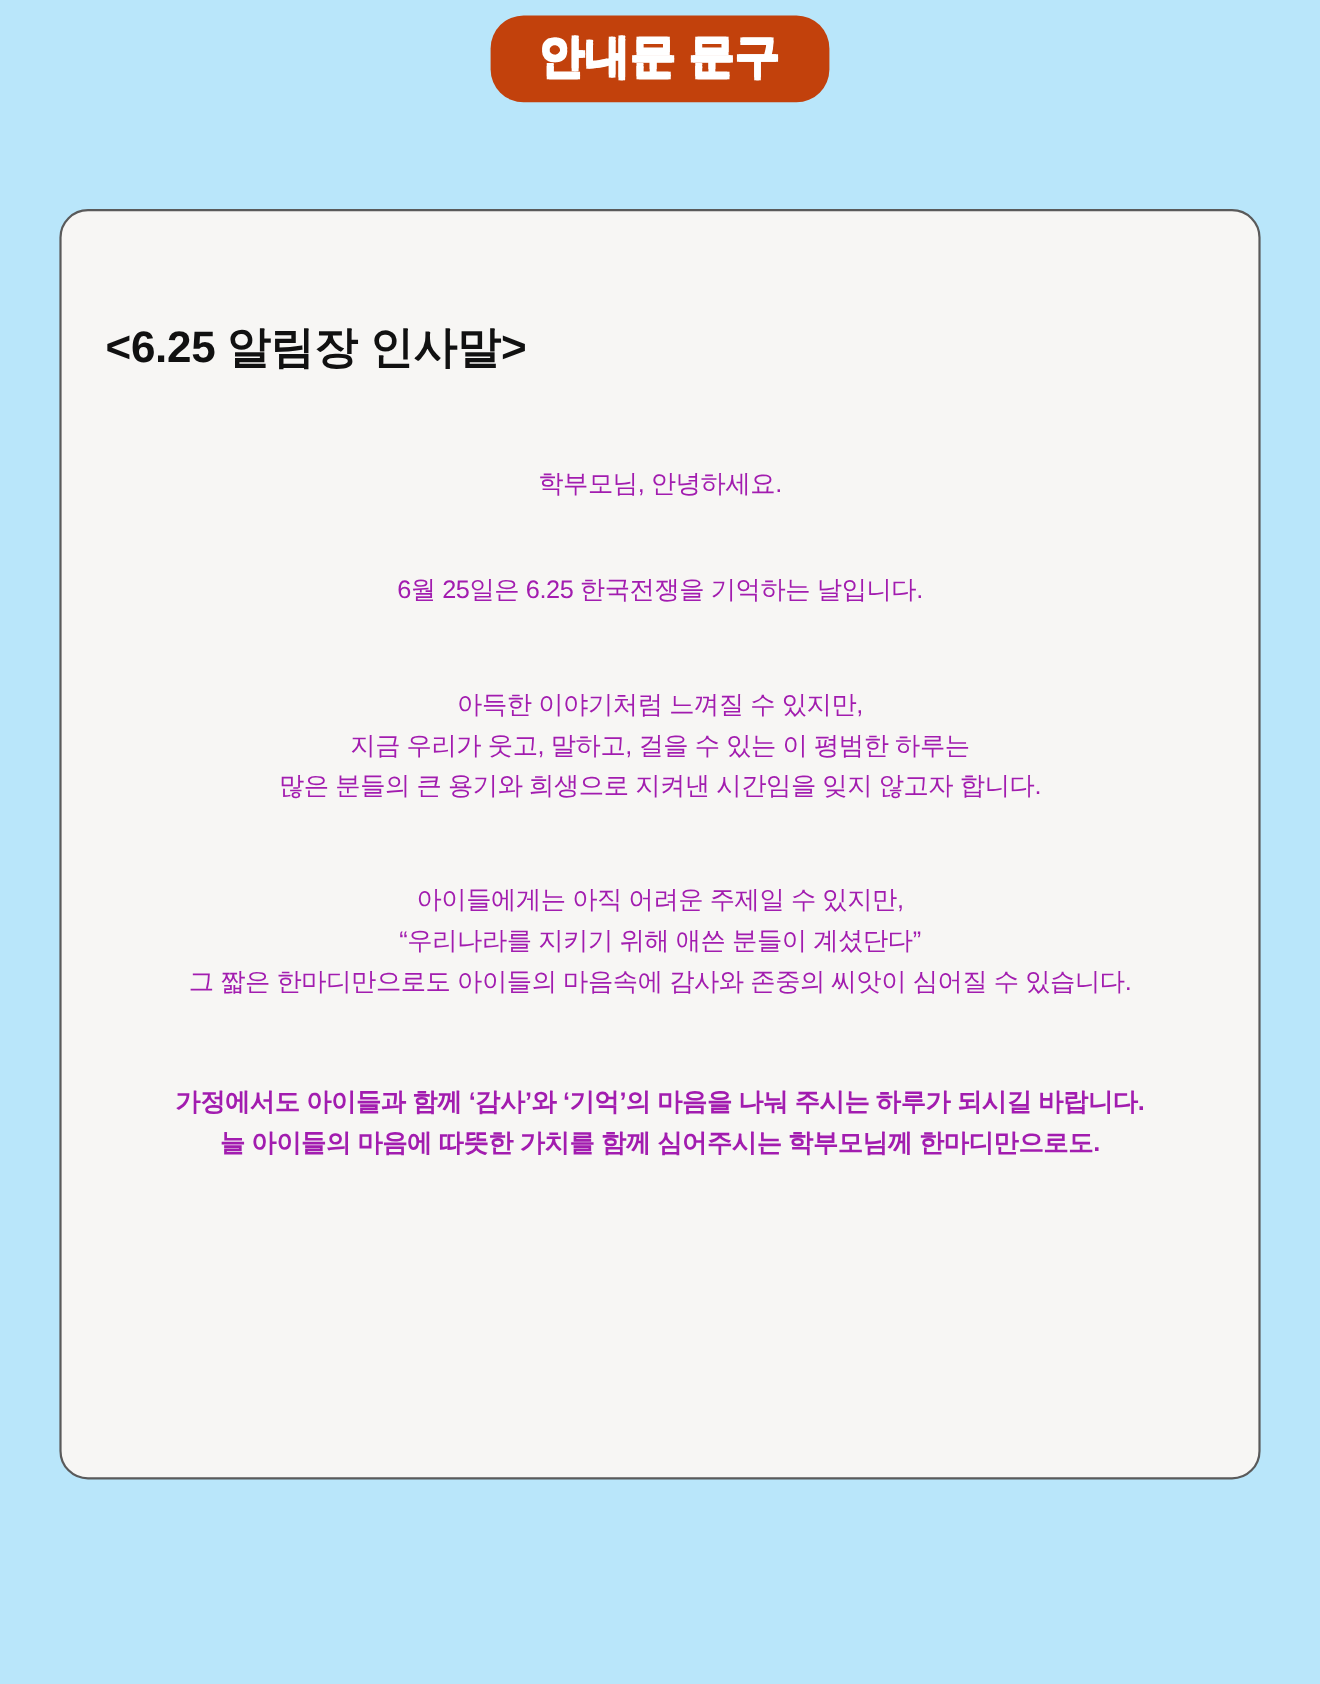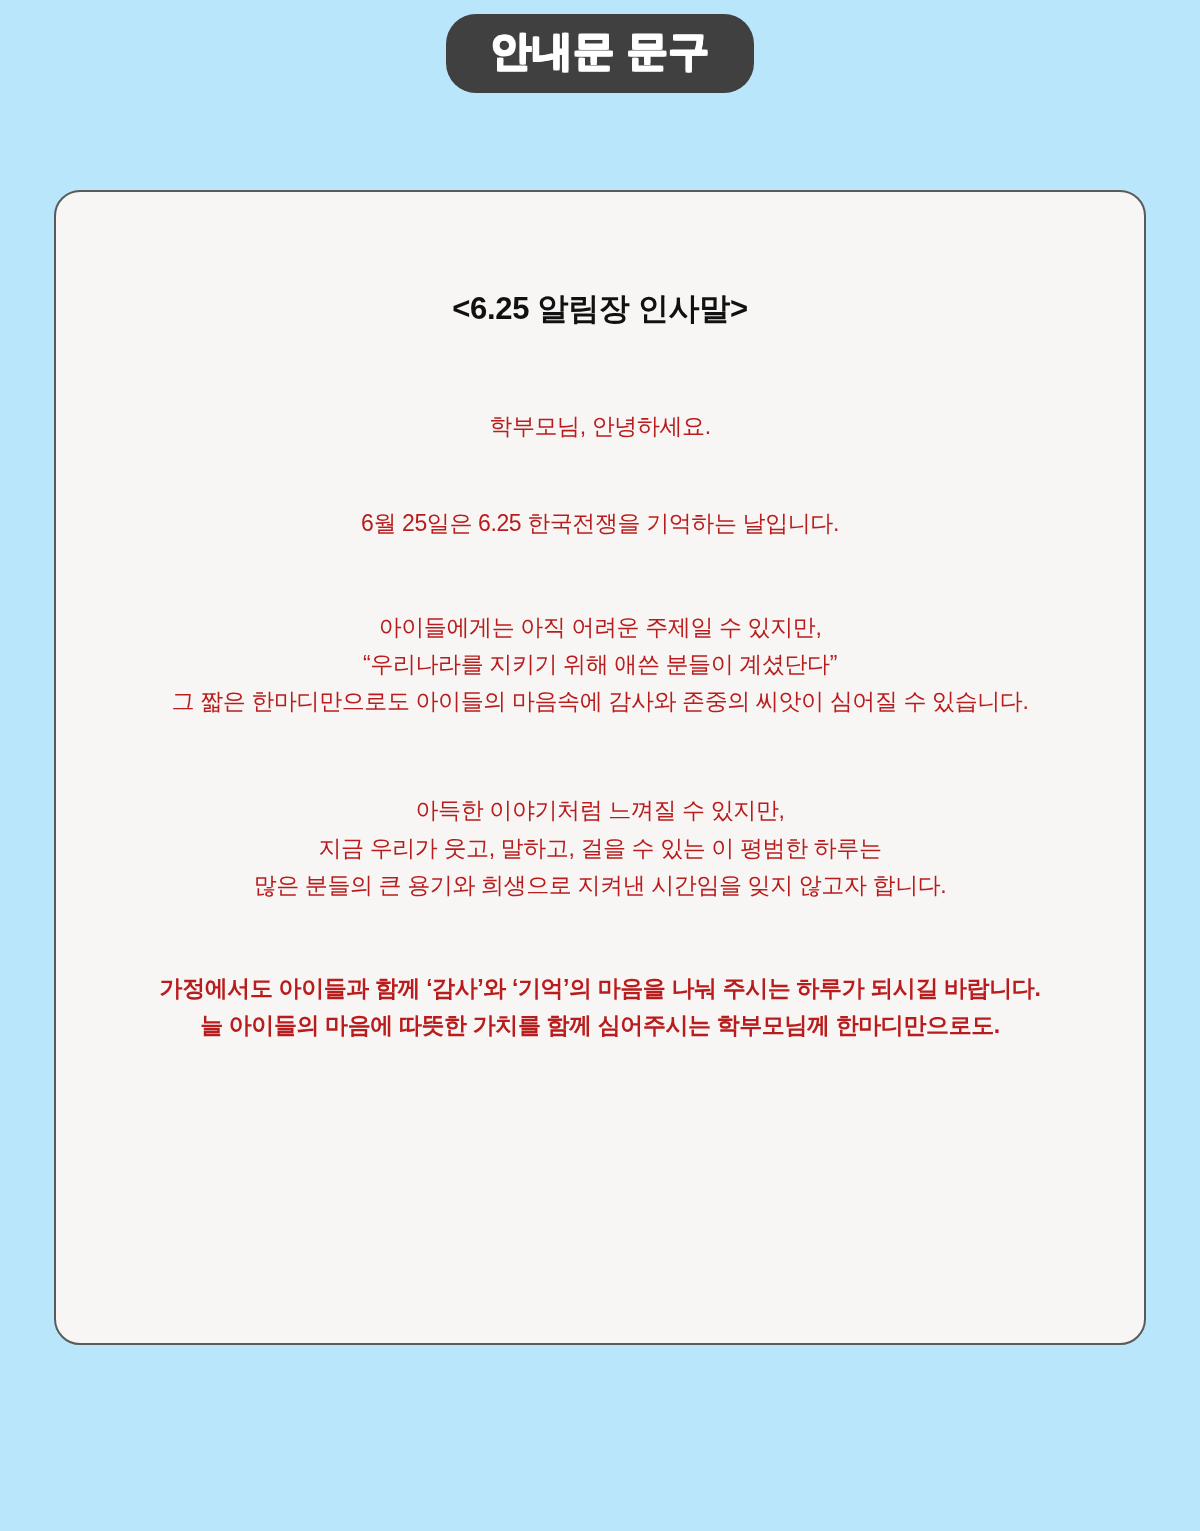--- a/index.html
+++ b/index.html
@@ -21,21 +21,21 @@
     box-sizing: border-box;
     padding: 0;
   }
   
   .badge-wrap {
     display: flex;
     justify-content: center;
     padding-top: 14px;
   }
   .badge {
-    background: #404040;
+    background: #c2410c;
     color: #ffffff;
     font-size: 41px;
     font-weight: 700;
     letter-spacing: 0.5px;
     line-height: 1;
     padding: 17px 44px 21px 44px;
     border-radius: 30px;
     text-shadow:
       -1px -1px 0 #ffffff,
        1px -1px 0 #ffffff,
@@ -49,30 +49,29 @@
     margin: 97px auto 0 auto;
     width: 1092px;
     min-height: 1155px;
     box-sizing: border-box;
     background: #f7f6f4;
     border: 2px solid #5a5a5a;
     border-radius: 26px;
     padding: 96px 40px 60px 40px;
   }
   .card-title {
-    text-align: center;
-    font-size: 31px;
+    font-size: 40px;
     font-weight: 700;
     color: #111111;
     letter-spacing: -0.3px;
     margin: 0 0 78px 0;
   }
   .para {
     text-align: center;
-    color: #b91c1c;
+    color: #a21caf;
     font-size: 23px;
     line-height: 1.62;
     letter-spacing: -0.4px;
     margin: 0 0 60px 0;
   }
   .para:last-child {
     margin-bottom: 0;
     font-weight: bold;
   }
   .para .line {
@@ -95,30 +94,30 @@
     <h1 class="card-title">&lt;6.25 알림장 인사말&gt;</h1>
 
     <p class="para">
       <span class="line">학부모님, 안녕하세요.</span>
     </p>
 
     <p class="para gap-lg">
       <span class="line">6월 25일은 6.25 한국전쟁을 기억하는 날입니다.</span>
     </p>
 
+    <p class="para gap-lg">
+      <span class="line">아득한 이야기처럼 느껴질 수 있지만,</span>
+      <span class="line">지금 우리가 웃고, 말하고, 걸을 수 있는 이 평범한 하루는</span>
+      <span class="line">많은 분들의 큰 용기와 희생으로 지켜낸 시간임을 잊지 않고자 합니다.</span>
+    </p>
+
     <p class="para gap-xl">
       <span class="line">아이들에게는 아직 어려운 주제일 수 있지만,</span>
       <span class="line">“우리나라를 지키기 위해 애쓴 분들이 계셨단다”</span>
       <span class="line">그 짧은 한마디만으로도 아이들의 마음속에 감사와 존중의 씨앗이 심어질 수 있습니다.</span>
-    </p>
-
-    <p class="para gap-lg">
-      <span class="line">아득한 이야기처럼 느껴질 수 있지만,</span>
-      <span class="line">지금 우리가 웃고, 말하고, 걸을 수 있는 이 평범한 하루는</span>
-      <span class="line">많은 분들의 큰 용기와 희생으로 지켜낸 시간임을 잊지 않고자 합니다.</span>
     </p>
 
     <p class="para">
       <span class="line">가정에서도 아이들과 함께 ‘감사’와 ‘기억’의 마음을 나눠 주시는 하루가 되시길 바랍니다.</span>
       <span class="line">늘 아이들의 마음에 따뜻한 가치를 함께 심어주시는 학부모님께 한마디만으로도.</span>
     </p>
 
   </div>
 </div>
 

